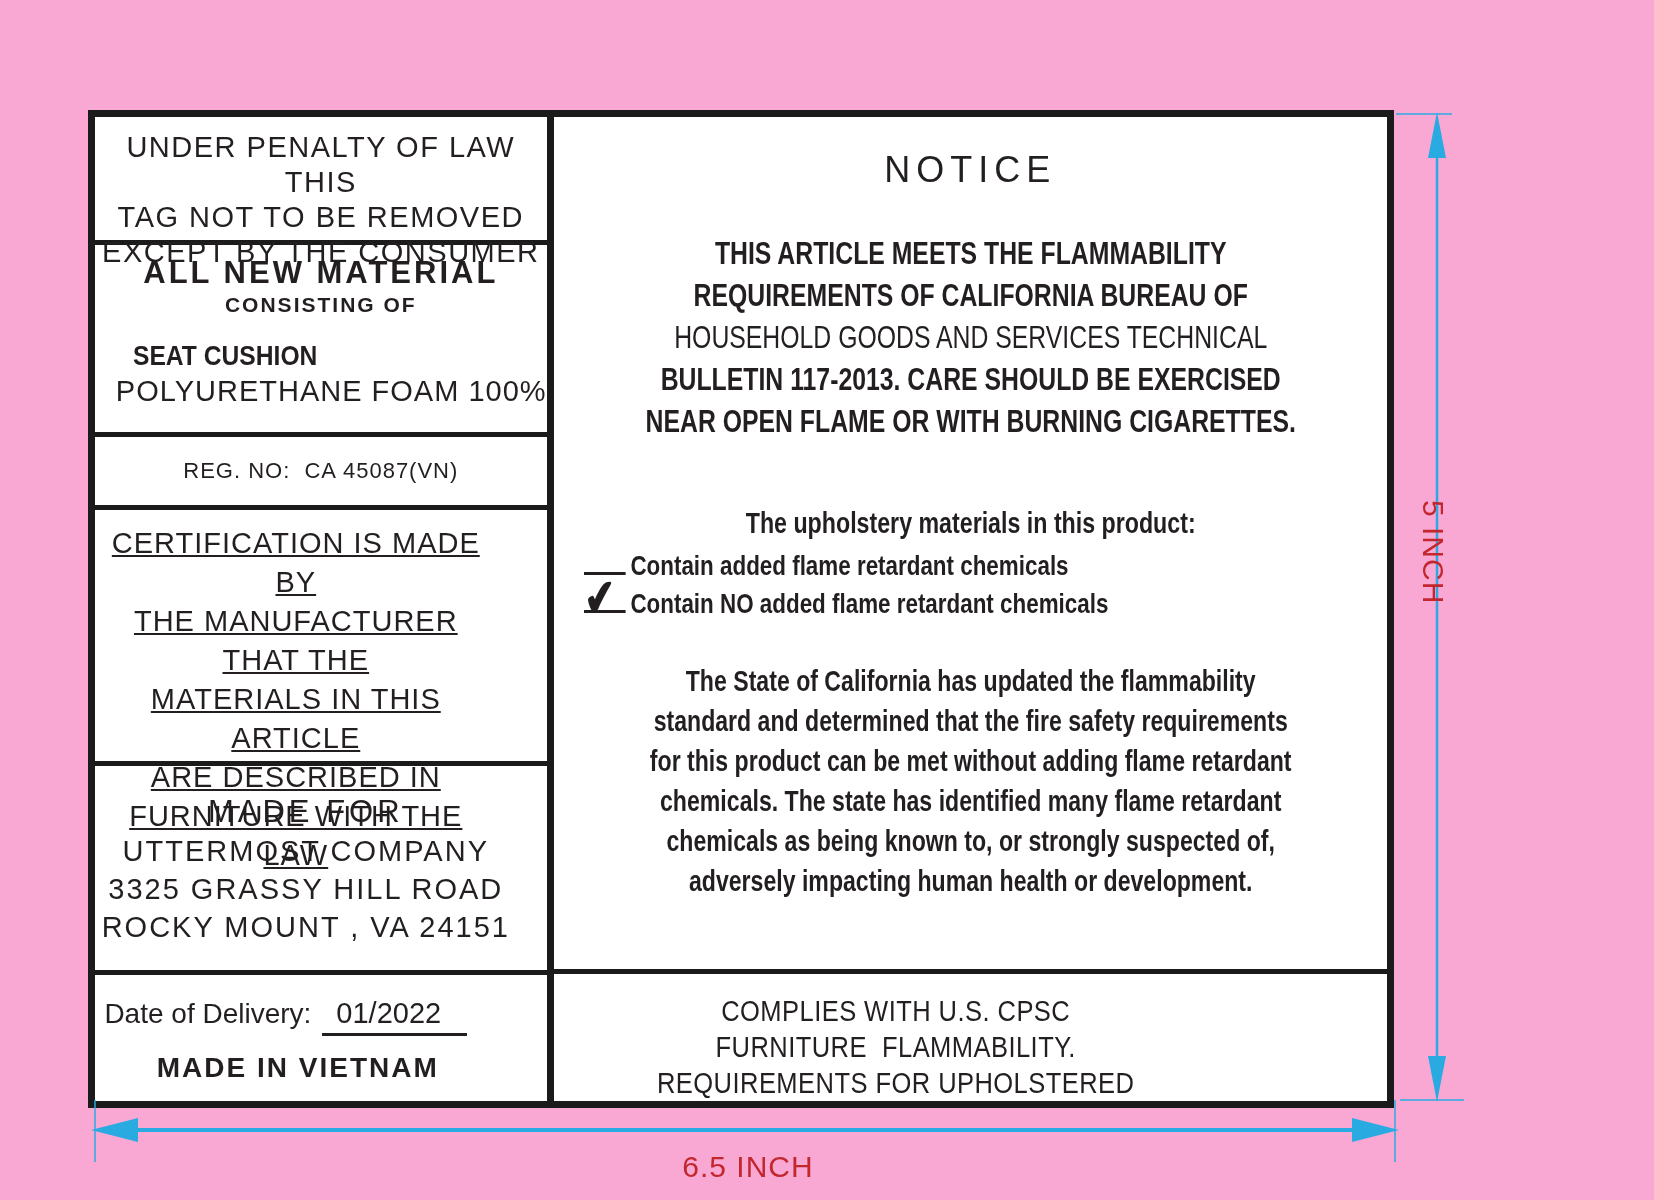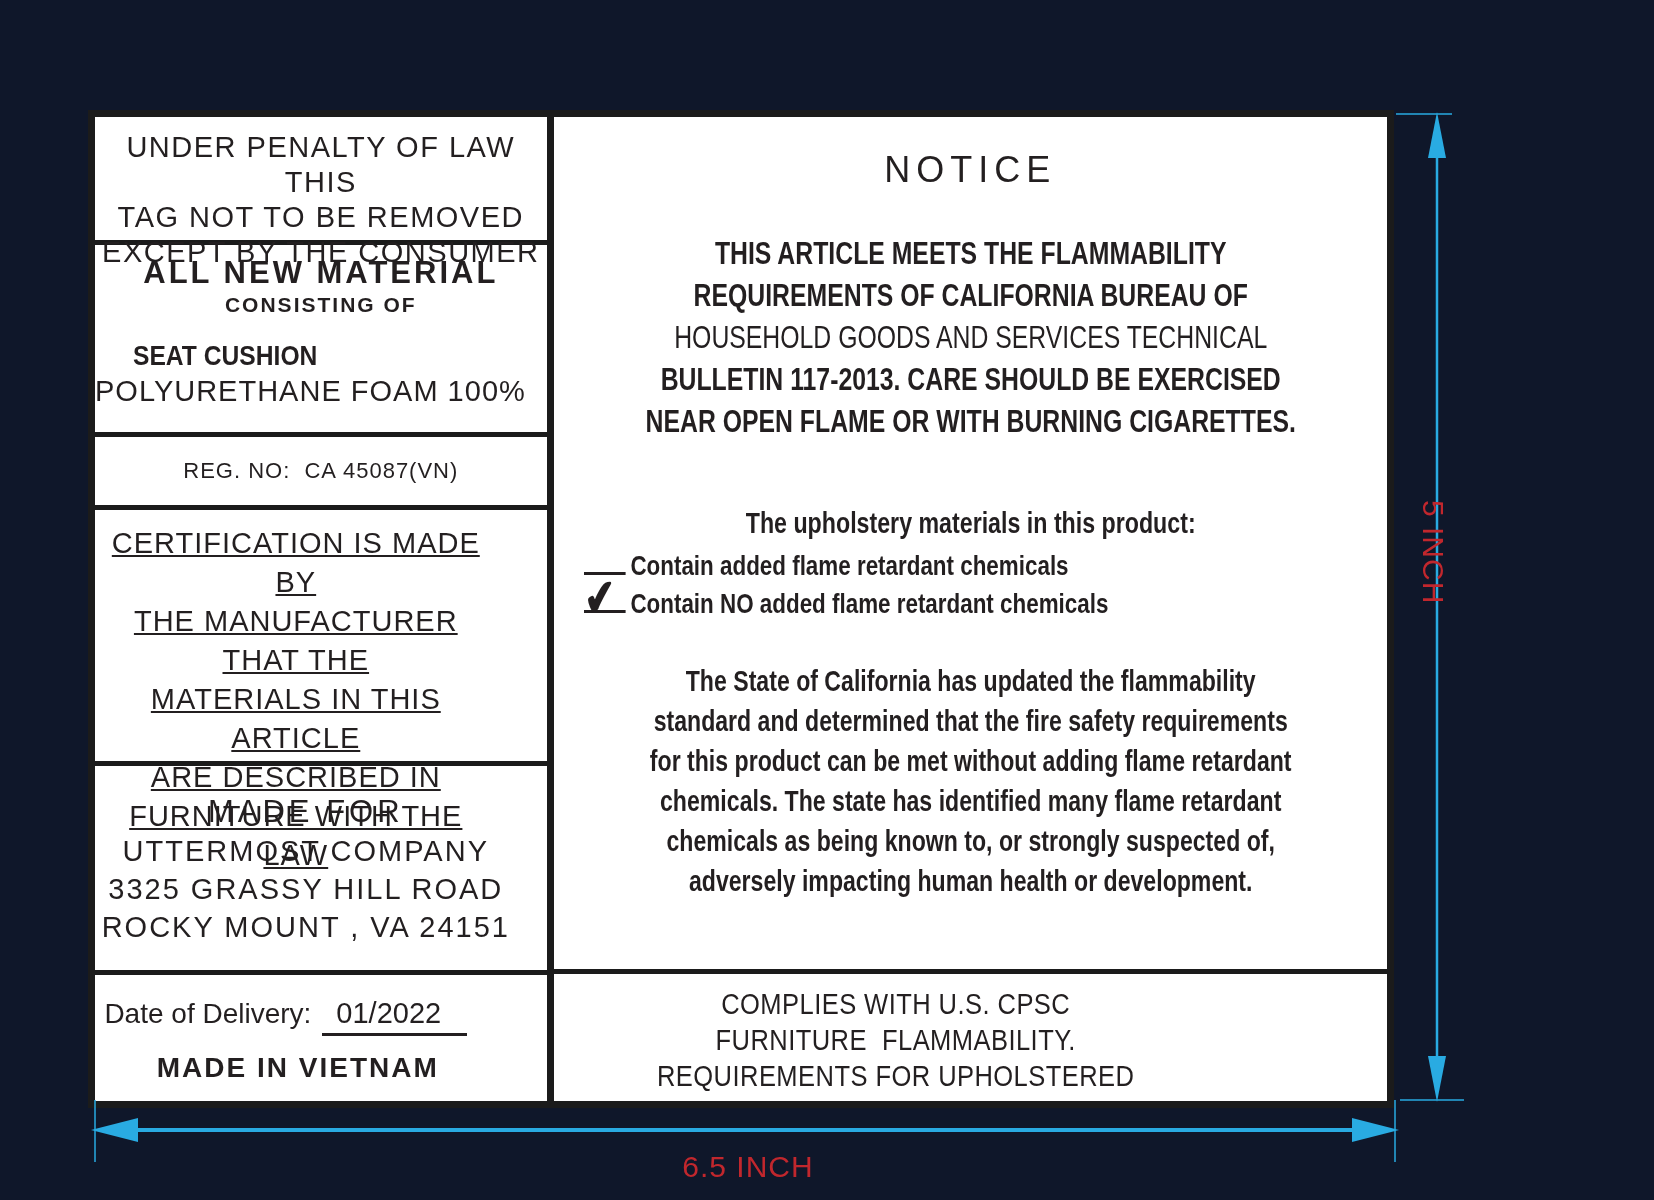--- a/index.html
+++ b/index.html
@@ -9,21 +9,21 @@
     --dim-text:#C1272D;
   }
   *{margin:0;padding:0;box-sizing:border-box;}
   html,body{background:#ffffff;}
   body{
     font-family:"Liberation Sans", sans-serif;
     color:var(--ink);
     width:1654px;height:1200px;
     position:relative;overflow:hidden;
   }
-  #canvas{position:absolute;inset:0;width:1654px;height:1200px;background:#0f172a;}
+  #canvas{position:absolute;inset:0;width:1654px;height:1200px;background:#f9a8d4;}
 
   
   .label{
     position:absolute;left:88px;top:110px;width:1306px;height:998px;
     border:7px solid var(--rule);
     display:flex;background:#fff;
   }
   .col{display:flex;flex-direction:column;height:100%;}
   .col-left{width:632px;border-right:7px solid var(--rule);}
   .col-right{flex:1;}
@@ -33,21 +33,21 @@
   .nowrap{white-space:nowrap;}
 
   
   .sec-penalty{height:128px;padding-top:13px;}
   .penalty-line{font-size:29px;line-height:35px;letter-spacing:1.5px;text-align:center;}
 
   .sec-material{height:192px;padding-top:10px;}
   .material-heading{font-size:31px;font-weight:bold;letter-spacing:3px;text-align:center;line-height:36px;}
   .material-subheading{font-size:21px;font-weight:bold;letter-spacing:2px;text-align:center;line-height:28px;}
   .material-part{font-size:28px;font-weight:bold;margin:20px 0 0 38px;transform:scaleX(0.88);transform-origin:left center;line-height:34px;}
-  .material-composition{font-size:29px;letter-spacing:1px;text-align:left;line-height:36px;}
+  .material-composition{font-size:29px;letter-spacing:1px;text-align:right;line-height:36px;margin-left:17px;}
 
   .sec-regno{height:73px;display:flex;align-items:center;justify-content:center;}
   .regno-text{font-size:22px;font-weight:normal;letter-spacing:1px;}
 
   .sec-cert{height:256px;padding-top:14px;padding-right:50px;text-decoration:underline;}
   .cert-line{font-size:29px;line-height:39px;letter-spacing:1px;text-align:center;}
 
   .sec-madefor{height:209px;padding-top:26px;padding-right:30px;}
   .madefor-heading{font-size:31px;font-weight:normal;letter-spacing:4px;text-align:center;line-height:40px;}
   .madefor-line{font-size:29px;letter-spacing:2px;text-align:center;line-height:38px;}
@@ -69,21 +69,21 @@
   .uph-heading{margin-top:62px;font-size:29px;font-weight:bold;text-align:center;white-space:nowrap;
     transform:scaleX(0.8);transform-origin:center top;line-height:36px;}
   .cb-block{margin:6px 0 0 30px;transform:scaleX(0.8);transform-origin:left top;}
   .cb-line{font-size:28px;font-weight:bold;line-height:38px;white-space:nowrap;display:flex;align-items:baseline;}
   .cb-blank{display:inline-block;width:52px;height:24px;border-bottom:3px solid var(--ink);position:relative;margin-right:6px;flex:none;}
   .cb-check{position:absolute;left:0px;bottom:-12px;font-size:48px;line-height:1;font-weight:bold;transform:rotate(-6deg);}
 
   .state-block{margin-top:38px;transform:scaleX(0.77);transform-origin:center top;}
   .state-line{font-size:30px;font-weight:bold;line-height:40px;text-align:center;white-space:nowrap;}
 
-  .sec-complies{flex:1;display:flex;flex-direction:column;justify-content:center;padding-right:150px;padding-top:4px;border-radius:23px;}
+  .sec-complies{flex:1;display:flex;flex-direction:column;justify-content:flex-end;padding-right:150px;padding-top:4px;border-radius:23px;}
   .complies-inner{transform:scaleX(0.88);transform-origin:center center;}
   .complies-line{font-size:29px;line-height:36px;letter-spacing:0.5px;text-align:center;white-space:nowrap;}
 
   
   .dims-svg{position:absolute;left:0;top:0;pointer-events:none;}
   .dim-line{stroke:var(--arrow-color);}
   .dim-arrow{fill:var(--arrow-color);}
   .dim-label{position:absolute;color:var(--dim-text);font-size:30px;letter-spacing:1px;}
   .dim-label-bottom{left:598px;top:1150px;width:300px;text-align:center;}
   .dim-label-right{left:1450px;top:500px;transform:rotate(90deg);transform-origin:0 0;white-space:nowrap;}

